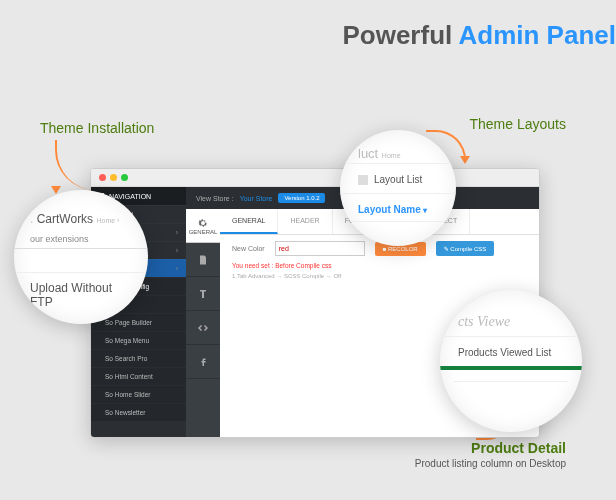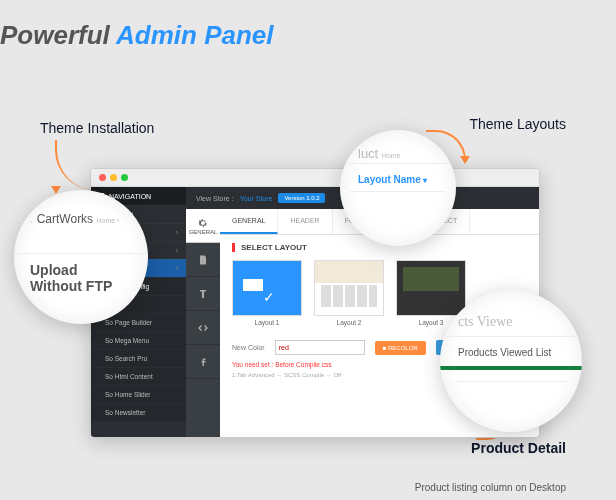--- a/index.html
+++ b/index.html
@@ -1,26 +1,26 @@
 <!DOCTYPE html>
 <html><head>
 <meta charset="utf-8">
 <style>
   * { margin: 0; padding: 0; box-sizing: border-box; }
   body { font-family: -apple-system, Helvetica, Arial, sans-serif; background: #e8e8e8; width: 616px; height: 500px; overflow: hidden; position: relative; }
 
-  .title { text-align: left; padding-top: 20px; font-size: 26px; font-weight: 600; font-style: italic; }
+  .title { text-align: right; padding-top: 20px; font-size: 26px; font-weight: 600; }
   .title .p1 { color: #555; }
   .title .p2 { color: #2b95ff; }
 
-  .annot { position: absolute; font-size: 14px; color: #0f172a; }
+  .annot { position: absolute; font-size: 14px; color: #4d7c0f; }
   .annot.a1 { top: 120px; left: 40px; }
   .annot.a2 { top: 116px; right: 50px; }
   .annot.a3 { top: 440px; right: 50px; font-weight: 600; }
-  .annot.a3-sub { top: 458px; right: 50px; font-size: 10px; color: #555; margin-top: 24px; }
+  .annot.a3-sub { top: 458px; right: 50px; font-size: 10px; color: #555; }
 
   .arrow1 { position: absolute; top: 140px; left: 55px; width: 40px; height: 50px; border: 2px solid #ff8a3c; border-right: none; border-bottom: none; border-top: none; border-left: 2px solid #ff8a3c; border-radius: 0 0 0 40px; transform: rotate(0deg); }
   .arrow1::after { content: ""; position: absolute; bottom: -4px; left: -6px; width: 0; height: 0; border-left: 5px solid transparent; border-right: 5px solid transparent; border-top: 8px solid #ff8a3c; }
   .arrow2 { position: absolute; top: 130px; right: 150px; width: 40px; height: 30px; border-top: 2px solid #ff8a3c; border-right: 2px solid #ff8a3c; border-radius: 0 40px 0 0; }
   .arrow2::after { content: ""; position: absolute; bottom: -4px; right: -6px; width: 0; height: 0; border-left: 5px solid transparent; border-right: 5px solid transparent; border-top: 8px solid #ff8a3c; }
   .arrow3 { position: absolute; top: 410px; right: 100px; width: 40px; height: 30px; border-bottom: 2px solid #ff8a3c; border-right: 2px solid #ff8a3c; border-radius: 0 0 40px 0; }
   .arrow3::before { content: ""; position: absolute; top: -4px; right: -6px; width: 0; height: 0; border-left: 5px solid transparent; border-right: 5px solid transparent; border-bottom: 8px solid #ff8a3c; }
 
   
   .panel { position: absolute; top: 168px; left: 90px; width: 450px; height: 270px; background: #fff; border: 1px solid #ccc; border-radius: 4px; box-shadow: 0 4px 20px rgba(0,0,0,.2); overflow: hidden; }
@@ -73,33 +73,33 @@
   .btn.b2 { background: #3498db; }
   .foot { font-size: 6.5px; color: #f33; padding: 0 12px 4px; }
   .foot2 { font-size: 6px; color: #aaa; padding: 0 12px; }
 
   
   .circle { position: absolute; background: #fff; border-radius: 50%; box-shadow: inset 0 0 20px rgba(0,0,0,.08), 0 4px 20px rgba(0,0,0,.2); overflow: hidden; }
   .c1 { top: 190px; left: 14px; width: 134px; height: 134px; padding: 18px 0 0 0; }
   .c1 .line1 { font-size: 12px; color: #555; padding: 4px 16px; }
   .c1 .line2 { font-size: 9px; color: #888; padding: 4px 16px; border-bottom: 1px solid #ddd; }
   .c1 .gap { height: 24px; border-bottom: 1px solid #eee; }
-  .c1 .line3 { font-size: 14px; color: #555; padding: 8px 16px; font-weight: 700; }
+  .c1 .line3 { font-size: 12px; color: #555; padding: 8px 16px; font-weight: 400; }
 
   .c2 { top: 130px; left: 340px; width: 116px; height: 116px; padding: 14px 0 0 0; }
   .c2 .l1 { font-size: 13px; color: #bbb; padding: 2px 18px; border-bottom: 1px solid #eee; }
   .c2 .l1 .home { font-size: 7px; color: #bbb; }
   .c2 .l2 { font-size: 10px; color: #555; padding: 10px 18px 8px; border-bottom: 1px solid #eee; display: flex; align-items: center; gap: 6px; }
   .c2 .sq { width: 10px; height: 10px; background: #ddd; }
   .c2 .l3 { font-size: 10px; color: #2b95ff; font-weight: 600; padding: 10px 18px 6px; }
   .c2 .l3::after { content: " ▾"; font-size: 8px; }
   .c2 .l4 { height: 8px; border-top: 1px solid #eee; margin: 0 10px; }
 
   .c3 { top: 290px; left: 440px; width: 142px; height: 142px; padding: 22px 0 0 0; }
-  .c3 .l1 { font-size: 14px; color: #bbb; font-family: Georgia, serif; padding: 2px 18px 6px; border-bottom: 1px solid #eee; }
+  .c3 .l1 { font-size: 14px; color: #bbb; font-style: italic; font-family: Georgia, serif; padding: 2px 18px 6px; border-bottom: 1px solid #eee; }
   .c3 .l2 { font-size: 10px; color: #555; padding: 10px 18px 8px; border-bottom: 4px solid #15803d; }
   .c3 .l3 { font-size: 9px; color: #777; padding: 10px 20px; border-bottom: 1px solid #eee; }
   .c3 .l3b { height: 12px; border-bottom: 1px solid #eee; margin: 0 14px; }
 </style>
 </head>
 <body>
 
 <div class="title">
   <span class="p1">Powerful </span><span class="p2">Admin Panel</span>
 </div>
@@ -202,61 +202,47 @@
               </svg>
             </div>
         </div>
         <div class="main">
           <div class="tabs">
             <div class="tab on">GENERAL</div>
             <div class="tab">HEADER</div>
             <div class="tab">FOOTER</div>
             <div class="tab">BANNER EFFECT</div>
           </div>
-          <div class="sec">
-            <div class="sec-label">SELECT LAYOUT</div>
-            <div class="layouts">
-              <div class="lay">
-                <div class="lay-box lay1">
-                    <span class="check">✓</span>
-                  </div>
-                <div class="lay-name">Layout 1</div>
-              </div>
-              <div class="lay">
-                <div class="lay-box lay2"></div>
-                <div class="lay-name">Layout 2</div>
-              </div>
-              <div class="lay">
-                <div class="lay-box lay3"></div>
-                <div class="lay-name">Layout 3</div>
-              </div>
-            </div>
-          </div>
           <div class="row2">
             <span>New Color</span>
             <input value="red" style="">
             <span class="btn b1">■ RECOLOR</span>
             <span class="btn b2">✎ Compile CSS</span>
           </div>
           <div class="foot">You need set : Before Compile css</div>
           <div class="foot2">1.Tab Advanced → SCSS Compile → Off</div>
         </div>
       </div>
     </div>
   </div>
 </div>
 
 <div class="circle c1">
   <div class="line1"><span style="color:#ccc">. </span><span>CartWorks</span> <span style="color:#bbb;font-size:7px">Home ›</span></div>
+  <div class="line2">our extensions</div>
   <div class="gap"></div>
   <div class="line3">Upload Without FTP</div>
 </div>
 
 <div class="circle c2">
   <div class="l1"><span>luct</span> <span class="home">Home</span></div>
+  <div class="l2">
+      <span class="sq"></span>
+      <span>Layout List</span>
+    </div>
   <div class="l3">Layout Name</div>
   <div class="l4"></div>
 </div>
 
 <div class="circle c3">
   <div class="l1">cts Viewe</div>
   <div class="l2">Products Viewed List</div>
   <div class="l3b"></div>
 </div>
 

